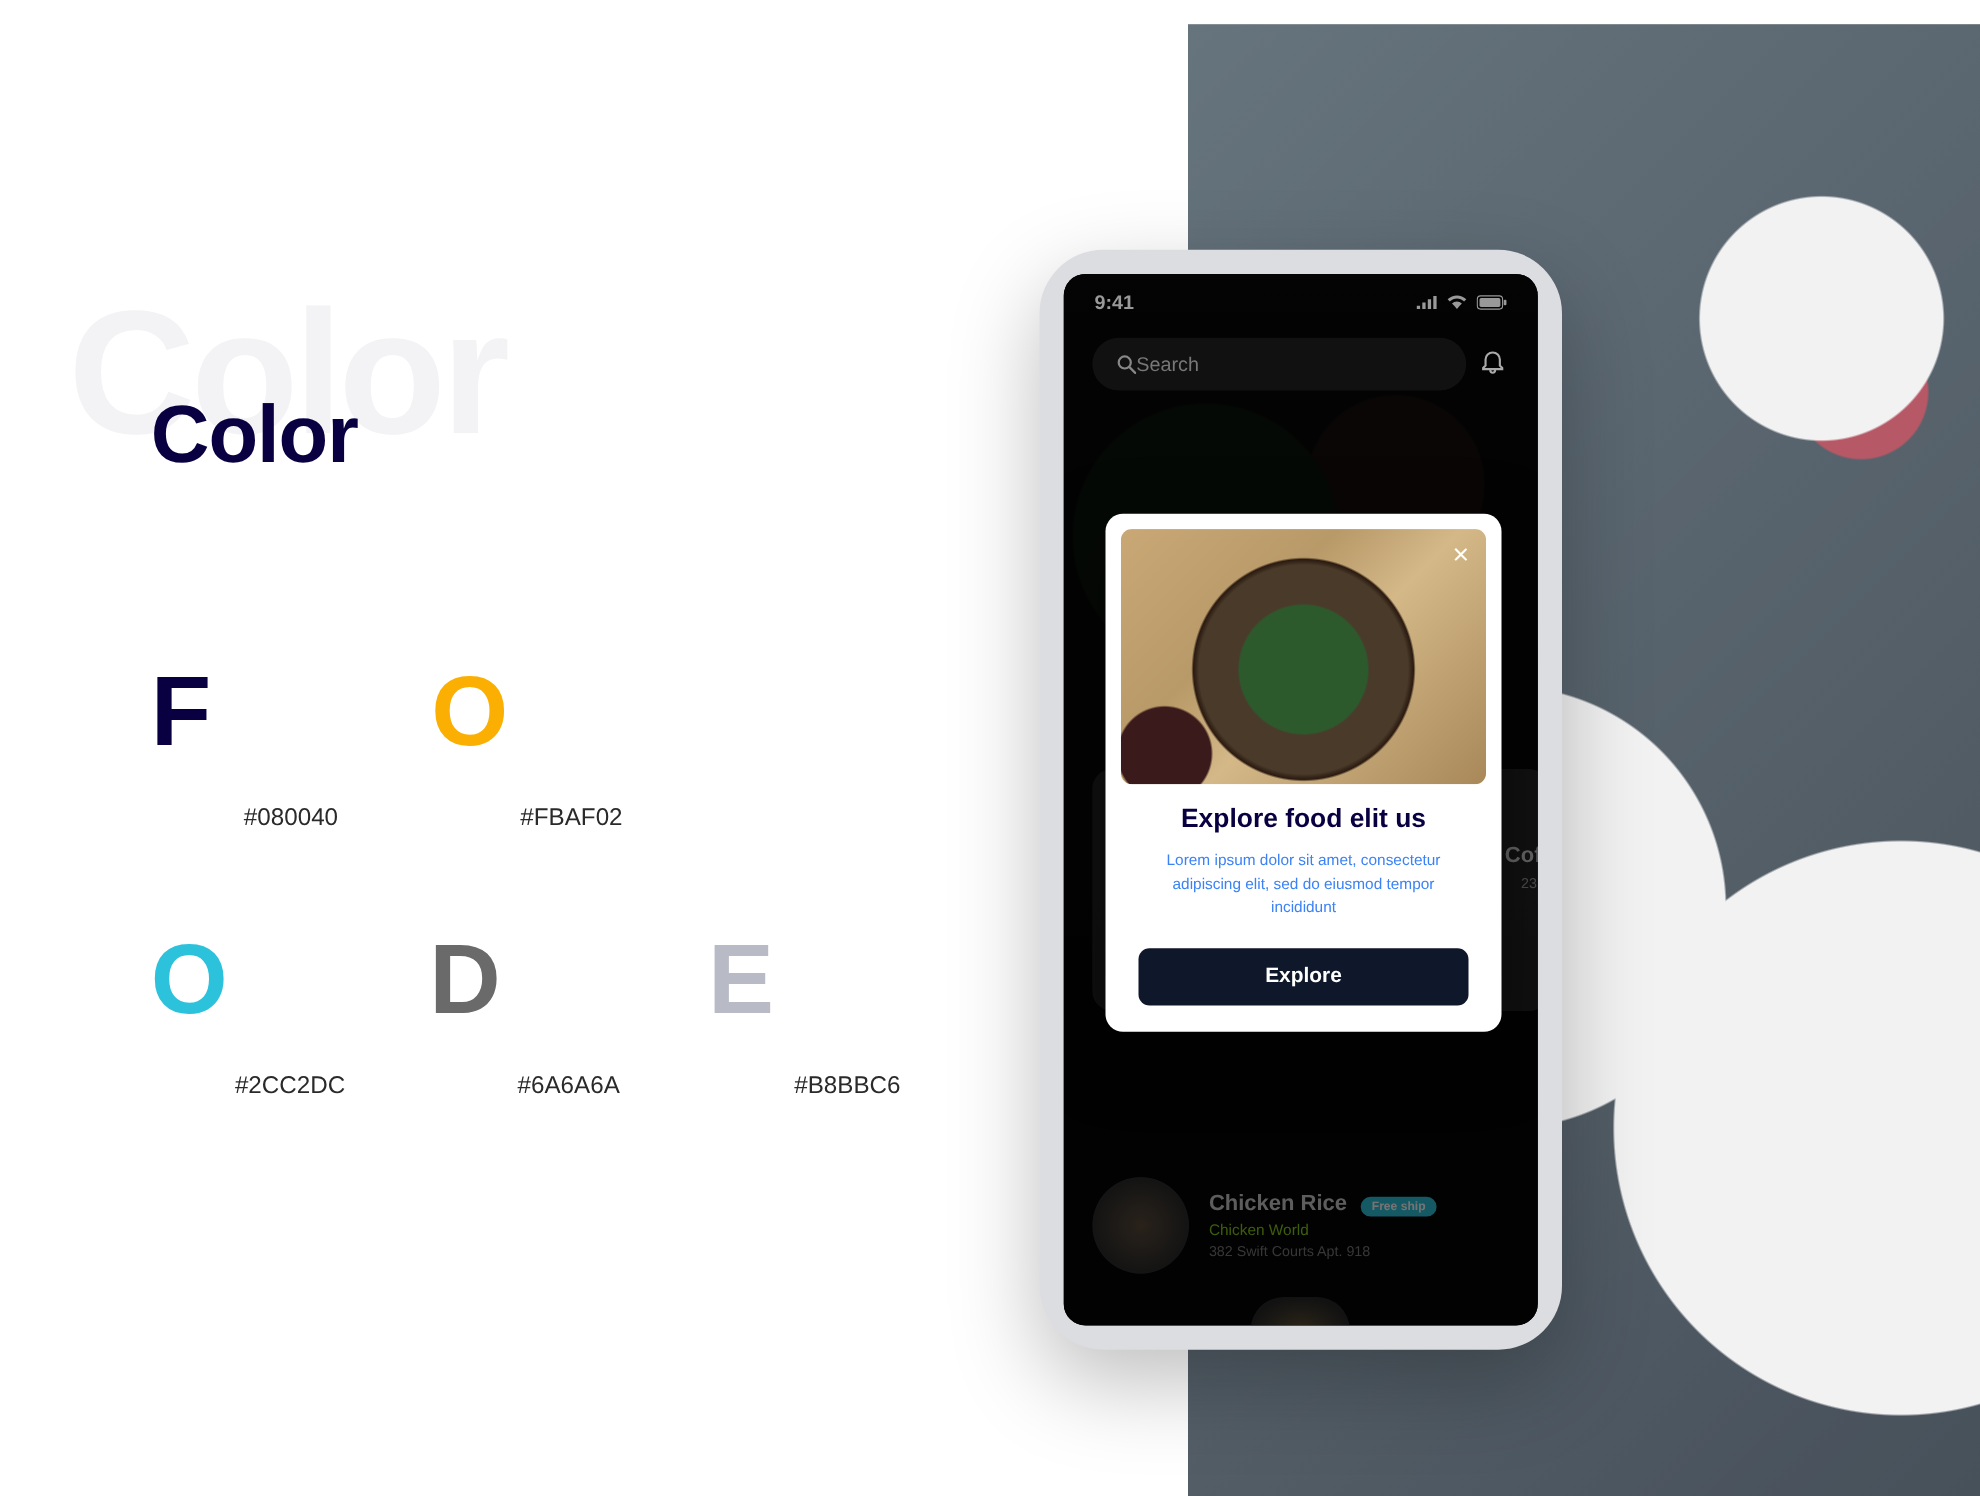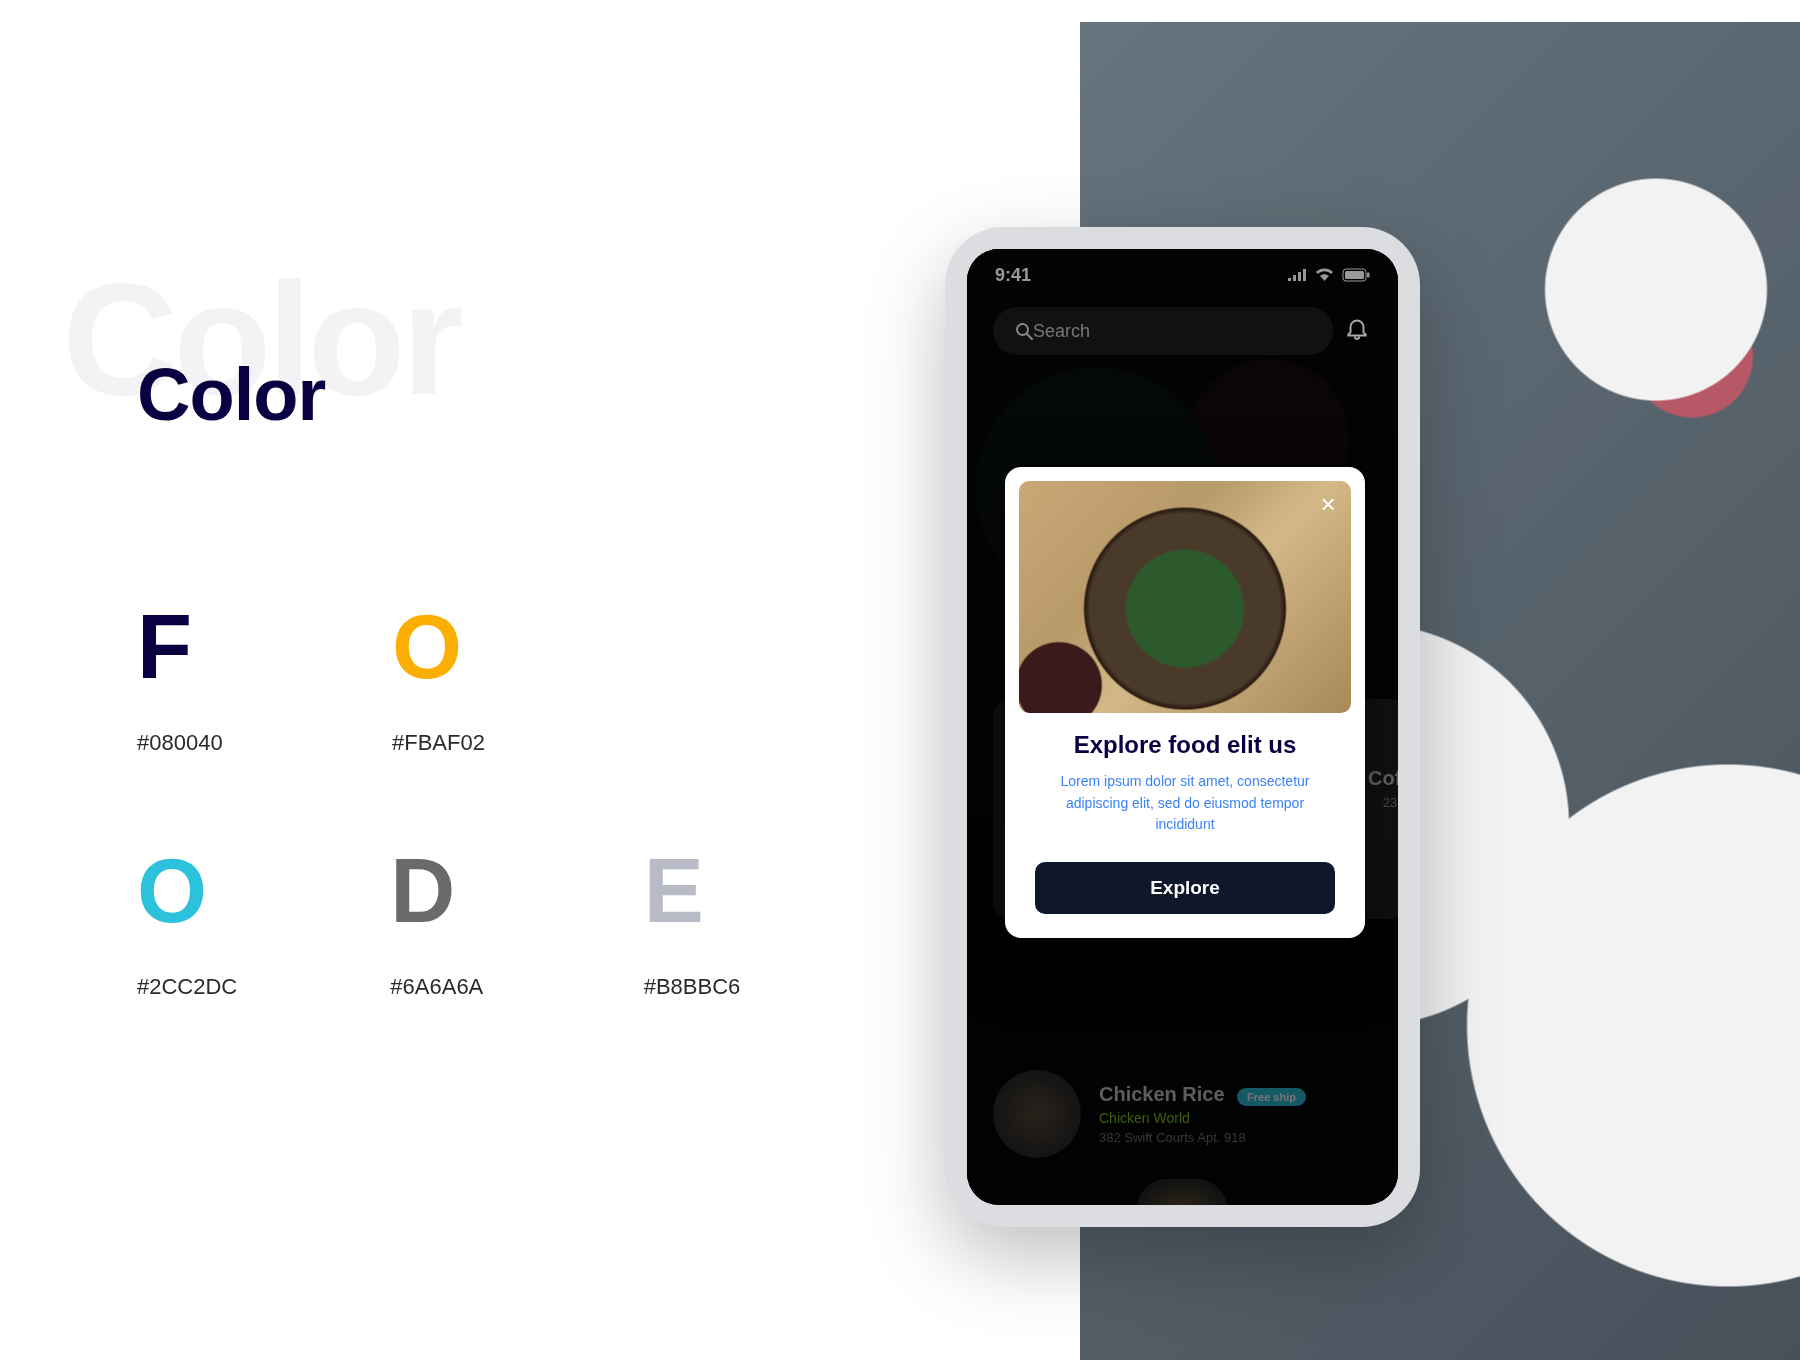--- a/index.html
+++ b/index.html
@@ -78,39 +78,40 @@
     font-size: 90px;
     font-weight: 900;
     line-height: 1;
     letter-spacing: -2px;
   }
   .swatch-hex {
     margin-top: 38px;
     font-size: 22px;
     color: #2a2a2a;
     font-weight: 400;
+    text-align: center;
   }
 
   
   .phone {
     position: absolute;
     left: 945px;
     top: 205px;
     width: 475px;
     height: 1000px;
     background: #dcdde1;
     border-radius: 58px;
     padding: 22px;
     box-shadow: 0 30px 80px rgba(0,0,0,0.25);
   }
   .phone-screen {
     width: 100%;
     height: 100%;
     background: #1a1a1a;
-    border-radius: 32px;
+    border-radius: 20px;
     overflow: hidden;
     position: relative;
   }
   .screen-bg {
     position: absolute; inset: 0;
     background:
       radial-gradient(circle at 30% 25%, #2a4a2a 0 120px, transparent 122px),
       radial-gradient(circle at 70% 20%, #4a3a2a 0 80px, transparent 82px),
       linear-gradient(#222, #111);
     filter: brightness(0.4);

